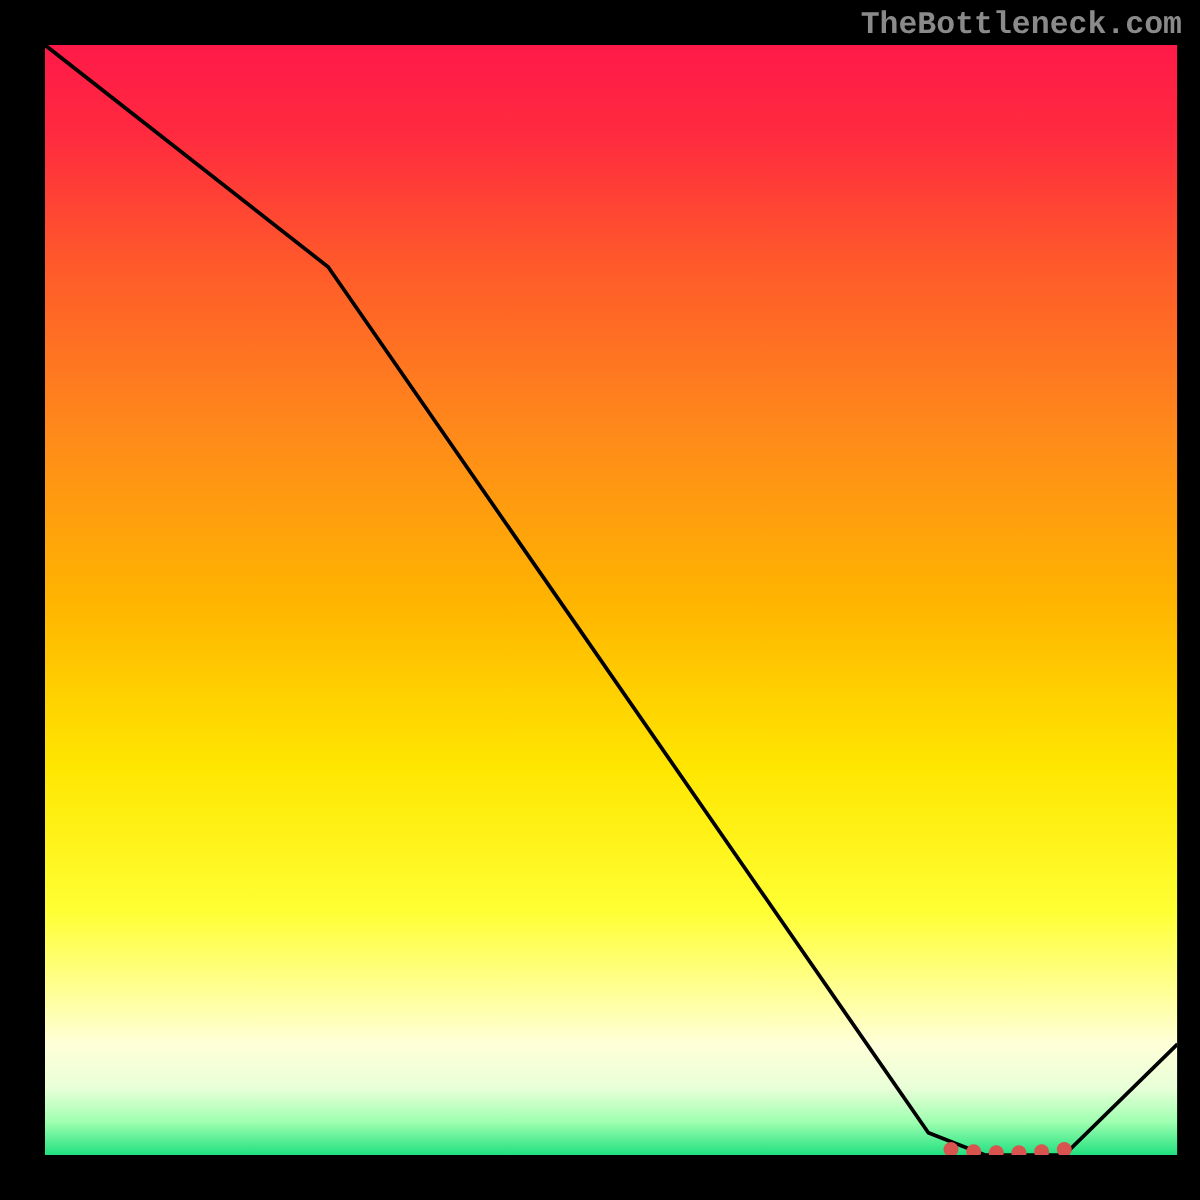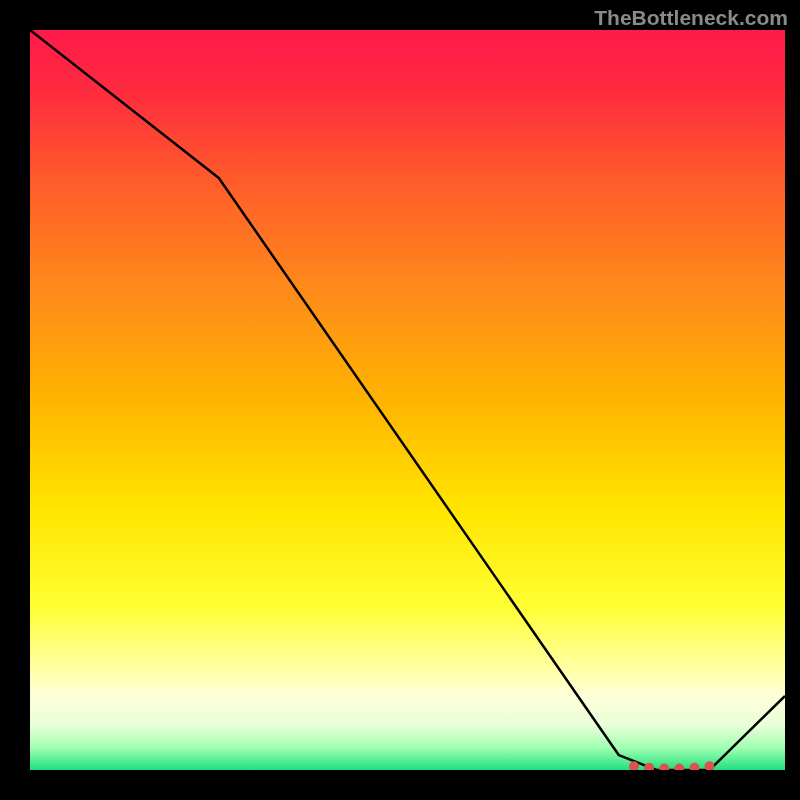--- a/index.html
+++ b/index.html
@@ -8,20 +8,21 @@
     background: #000;
     width: 800px;
     height: 800px;
     position: relative;
     font-family: Arial, sans-serif;
   }
   .container {
     position: relative;
     width: 800px;
     height: 792px;
+    font-family: Liberation Mono, monospace;
   }
   .watermark {
     position: absolute;
     top: 6px;
     right: 12px;
     color: #8a8a8a;
     font-size: 21px;
     font-weight: bold;
     z-index: 10;
   }

